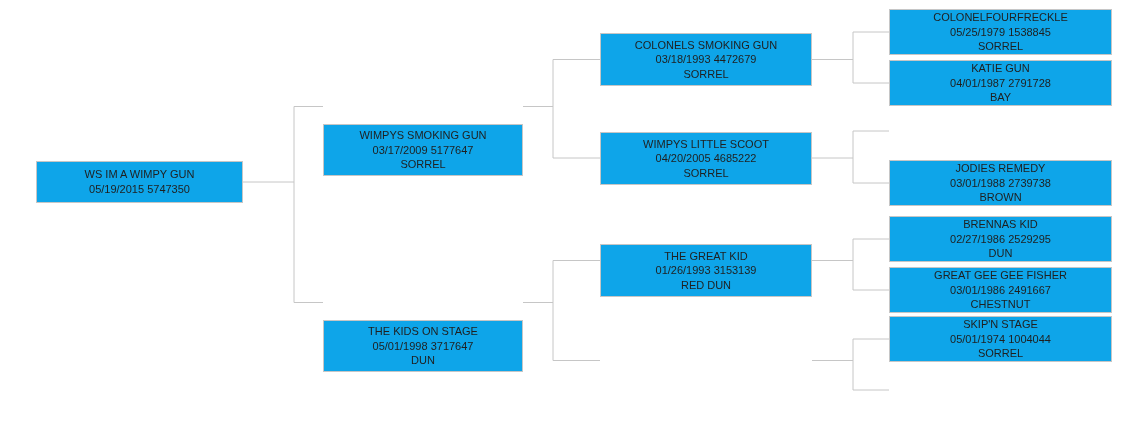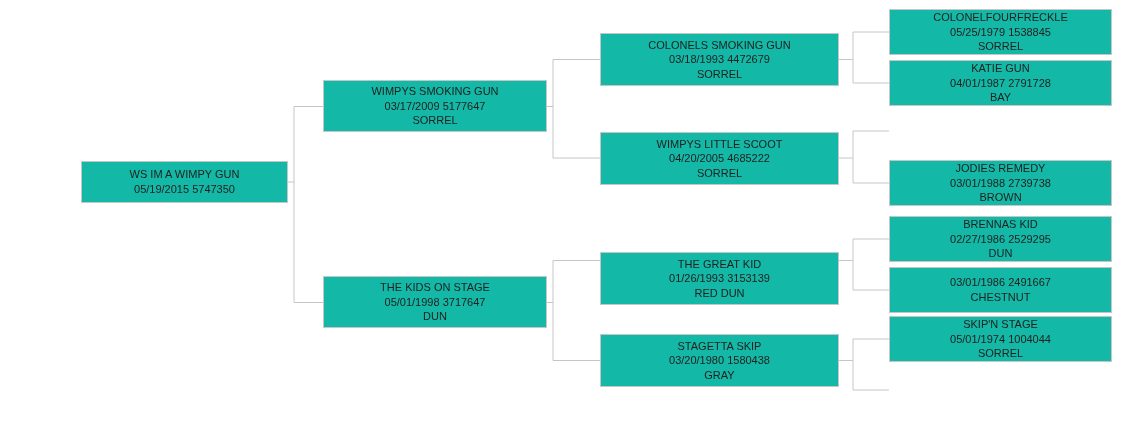--- a/index.html
+++ b/index.html
@@ -18,38 +18,38 @@
   .connectors {
     position: absolute;
     top: 0;
     left: 0;
     pointer-events: none;
   }
   .node {
     position: absolute;
     box-sizing: border-box;
     border: 1px solid #c6c6c6;
-    background: #14b8a6;
+    background: #0ea5e9;
     display: flex;
     flex-direction: column;
     align-items: center;
     justify-content: center;
     text-align: center;
     color: #1f1f1f;
     font-size: 11px;
     line-height: 1.32;
     cursor: default;
   }
   .node span { display: block; white-space: nowrap; }
   
-  .g1 { left: 36px;  width: 207px; height: 42px; margin-left: 45px; }
+  .g1 { left: 36px;  width: 207px; height: 42px; }
   
-  .g2 { left: 323px; width: 224px; height: 52px; }
+  .g2 { left: 323px; width: 200px; height: 52px; margin-top: 44px; }
   
-  .g3 { left: 600px; width: 239px; height: 53px; }
+  .g3 { left: 600px; width: 212px; height: 53px; }
   
   .g4 { left: 889px; width: 223px; height: 46px; }
 </style>
 </head>
 <body>
 
 <div class="pedigree-canvas">
 
   <svg class="connectors" width="1123" height="422" viewBox="0 0 1123 422">
     <path fill="none" stroke="#c6c6c6" stroke-width="1" d="
@@ -81,29 +81,24 @@
   <div class="node g3" style="top:33px">
     <span>COLONELS SMOKING GUN</span>
     <span>03/18/1993 4472679</span>
     <span>SORREL</span>
   </div>
   <div class="node g3" style="top:132px">
     <span>WIMPYS LITTLE SCOOT</span>
     <span>04/20/2005 4685222</span>
     <span>SORREL</span>
   </div>
-  <div class="node g3" style="top:252px">
+  <div class="node g3" style="top:244px">
     <span>THE GREAT KID</span>
     <span>01/26/1993 3153139</span>
     <span>RED DUN</span>
-  </div>
-  <div class="node g3" style="top:334px">
-    <span>STAGETTA SKIP</span>
-    <span>03/20/1980 1580438</span>
-    <span>GRAY</span>
   </div>
 
   <div class="node g4" style="top:9px">
     <span>COLONELFOURFRECKLE</span>
     <span>05/25/1979 1538845</span>
     <span>SORREL</span>
   </div>
   <div class="node g4" style="top:60px">
     <span>KATIE GUN</span>
     <span>04/01/1987 2791728</span>
@@ -113,20 +108,21 @@
     <span>JODIES REMEDY</span>
     <span>03/01/1988 2739738</span>
     <span>BROWN</span>
   </div>
   <div class="node g4" style="top:216px">
     <span>BRENNAS KID</span>
     <span>02/27/1986 2529295</span>
     <span>DUN</span>
   </div>
   <div class="node g4" style="top:267px">
+    <span>GREAT GEE GEE FISHER</span>
     <span>03/01/1986 2491667</span>
     <span>CHESTNUT</span>
   </div>
   <div class="node g4" style="top:316px">
     <span>SKIP'N STAGE</span>
     <span>05/01/1974 1004044</span>
     <span>SORREL</span>
   </div>
 
 </div>

